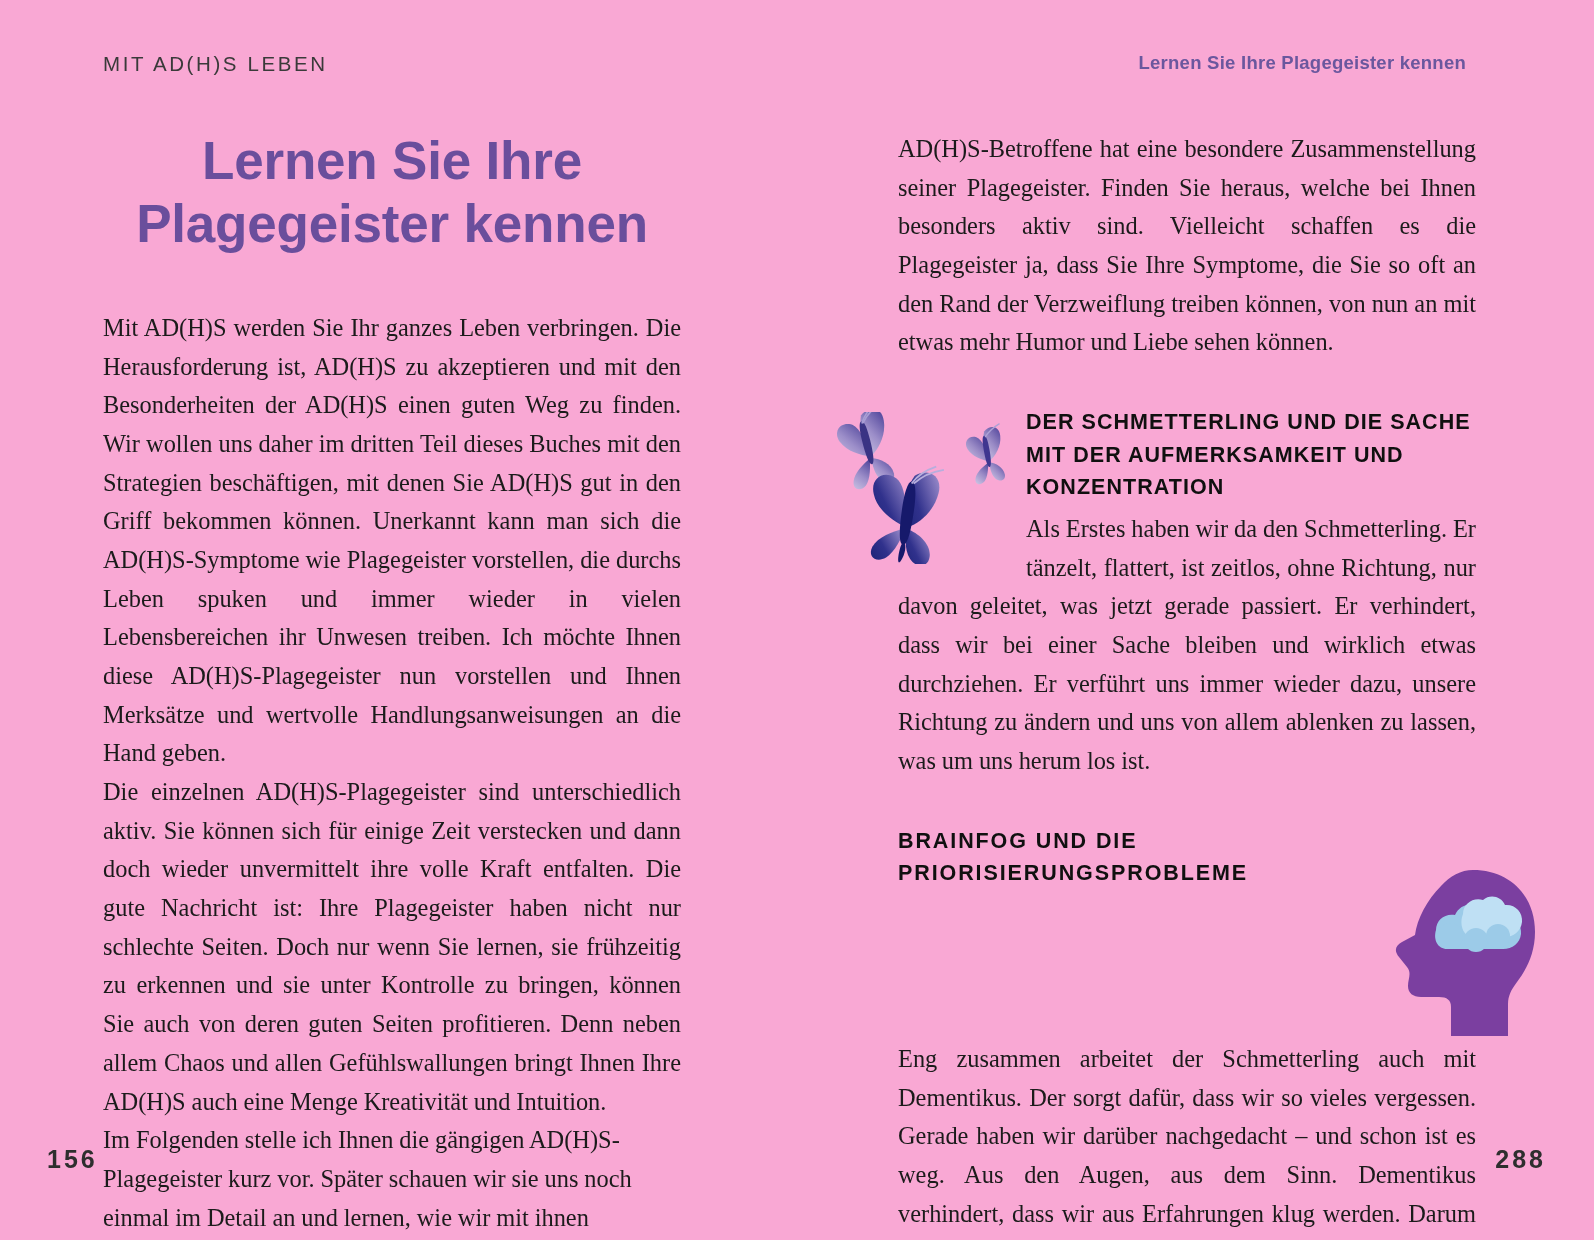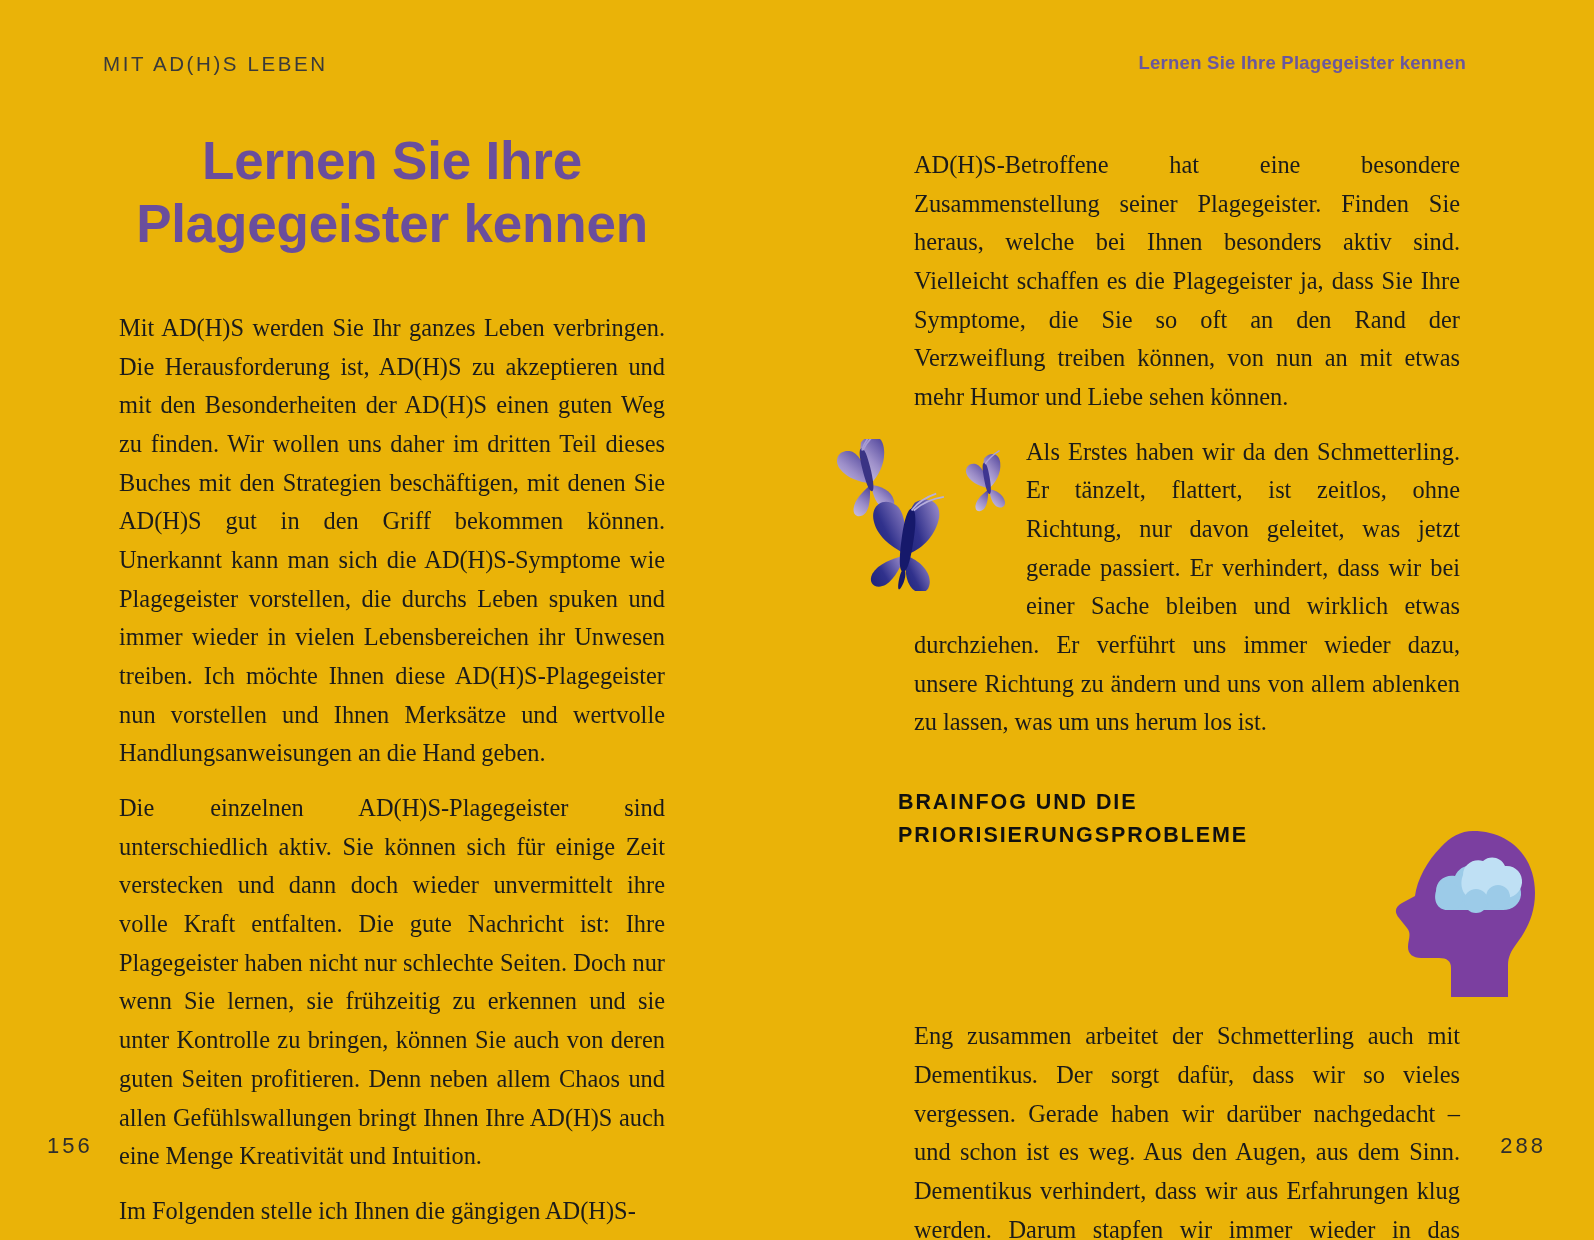--- a/index.html
+++ b/index.html
@@ -5,21 +5,21 @@
 <style>
   html, body {
     margin: 0;
     padding: 0;
     background: #ffffff;
   }
   .spread {
     position: relative;
     width: 1594px;
     height: 1240px;
-    background: #eab308;
+    background: #f9a8d4;
     overflow: hidden;
     font-family: "Liberation Serif", "DejaVu Serif", serif;
     color: #1b1b1b;
   }
 
   
   .runhead-left {
     position: absolute;
     left: 103px;
     top: 52px;
@@ -38,24 +38,24 @@
     font-weight: 600;
     font-size: 18.5px;
     letter-spacing: 0.25px;
     color: #6a579e;
     white-space: nowrap;
   }
 
   
   .folio {
     position: absolute;
-    bottom: 81px;
-    font-family: "Liberation Sans", sans-serif;
-    font-weight: 400;
-    font-size: 22px;
+    bottom: 66px;
+    font-family: "Liberation Sans", sans-serif;
+    font-weight: 700;
+    font-size: 25px;
     letter-spacing: 3px;
     color: #2e2e2e;
   }
   .folio-left  { left: 47px; }
   .folio-right { right: 48px; }
 
   
   .col {
     position: absolute;
     top: 130px;
@@ -72,21 +72,21 @@
     font-size: 53px;
     line-height: 1.18;
     letter-spacing: -0.2px;
     color: #6a4e9c;
     text-align: center;
     text-indent: 0;
   }
 
   
   p.body {
-    margin: 16px;
+    margin: 0;
     font-size: 24.4px;
     line-height: 1.585;
     text-align: justify;
     -webkit-hyphens: none;
     hyphens: none;
     word-spacing: -0.2px;
   }
   p.body.last { text-align: left; }
 
   
@@ -193,20 +193,21 @@
             <path fill="url(#bfC)" d="M34 8 C44 0 56 4 55 18 C54 32 44 44 34 50 C30 40 28 22 34 8 Z"></path>
             <path fill="url(#bfC)" d="M33 50 C24 46 12 40 7 28 C3 17 12 9 22 14 C30 18 33 36 33 50 Z"></path>
             <path fill="url(#bfC)" d="M34 52 C42 54 52 62 52 72 C52 80 44 82 38 75 C33 69 33 58 34 52 Z"></path>
             <path fill="url(#bfC)" d="M32 52 C24 56 14 62 11 70 C8 78 15 82 22 77 C28 72 31 59 32 52 Z"></path>
             <path fill="#3f3690" d="M33 14 C36 14 37 22 37 34 C37 46 36 58 33 58 C30 58 29 46 29 34 C29 22 30 14 33 14 Z"></path>
             <path stroke="#ada2d6" stroke-width="1.8" fill="none" d="M34 16 C41 8 49 4 57 1"></path>
           </g>
         </svg>
       </div>
 
+      <h3 class="subhead tight">DER SCHMETTERLING UND DIE SACHE MIT DER AUFMERKSAMKEIT UND KONZENTRATION</h3>
 
       <p class="body">Als Erstes haben wir da den Schmetterling. Er tänzelt, flattert, ist zeitlos, ohne Richtung, nur davon geleitet, was jetzt gerade passiert. Er verhindert, dass wir bei einer Sache bleiben und wirklich etwas durchziehen. Er verführt uns immer wieder dazu, unsere Richtung zu ändern und uns von allem ablenken zu lassen, was um uns herum los ist.</p>
     </div>
 
     <div>
       <h3 class="subhead">BRAINFOG UND DIE PRIORISIERUNGSPROBLEME</h3>
 
       <div class="headfig">
         <svg viewBox="0 0 167 170" xmlns="http://www.w3.org/2000/svg" aria-hidden="true">
 

